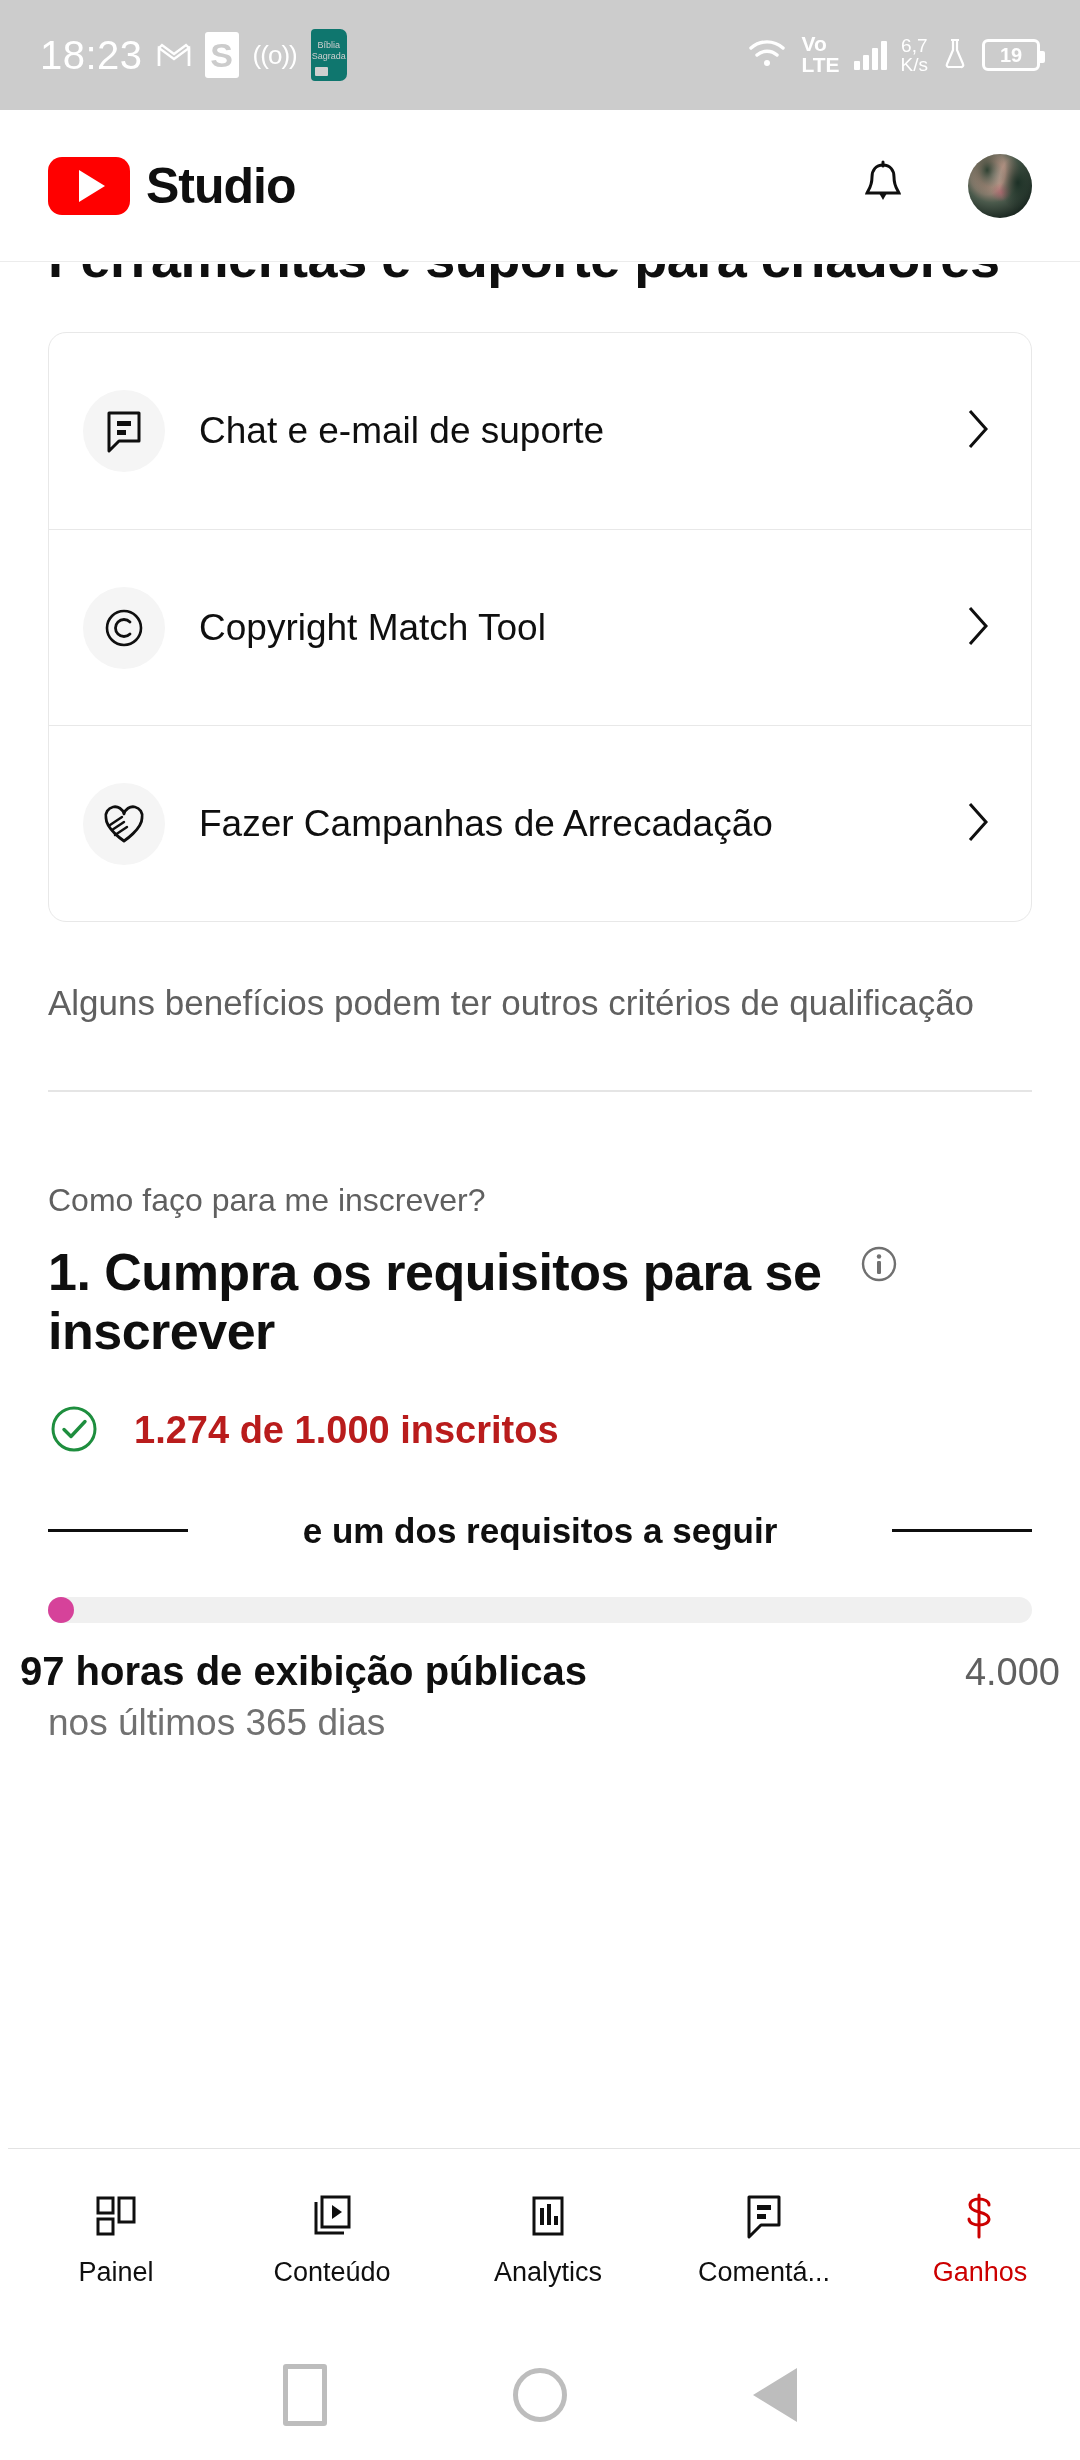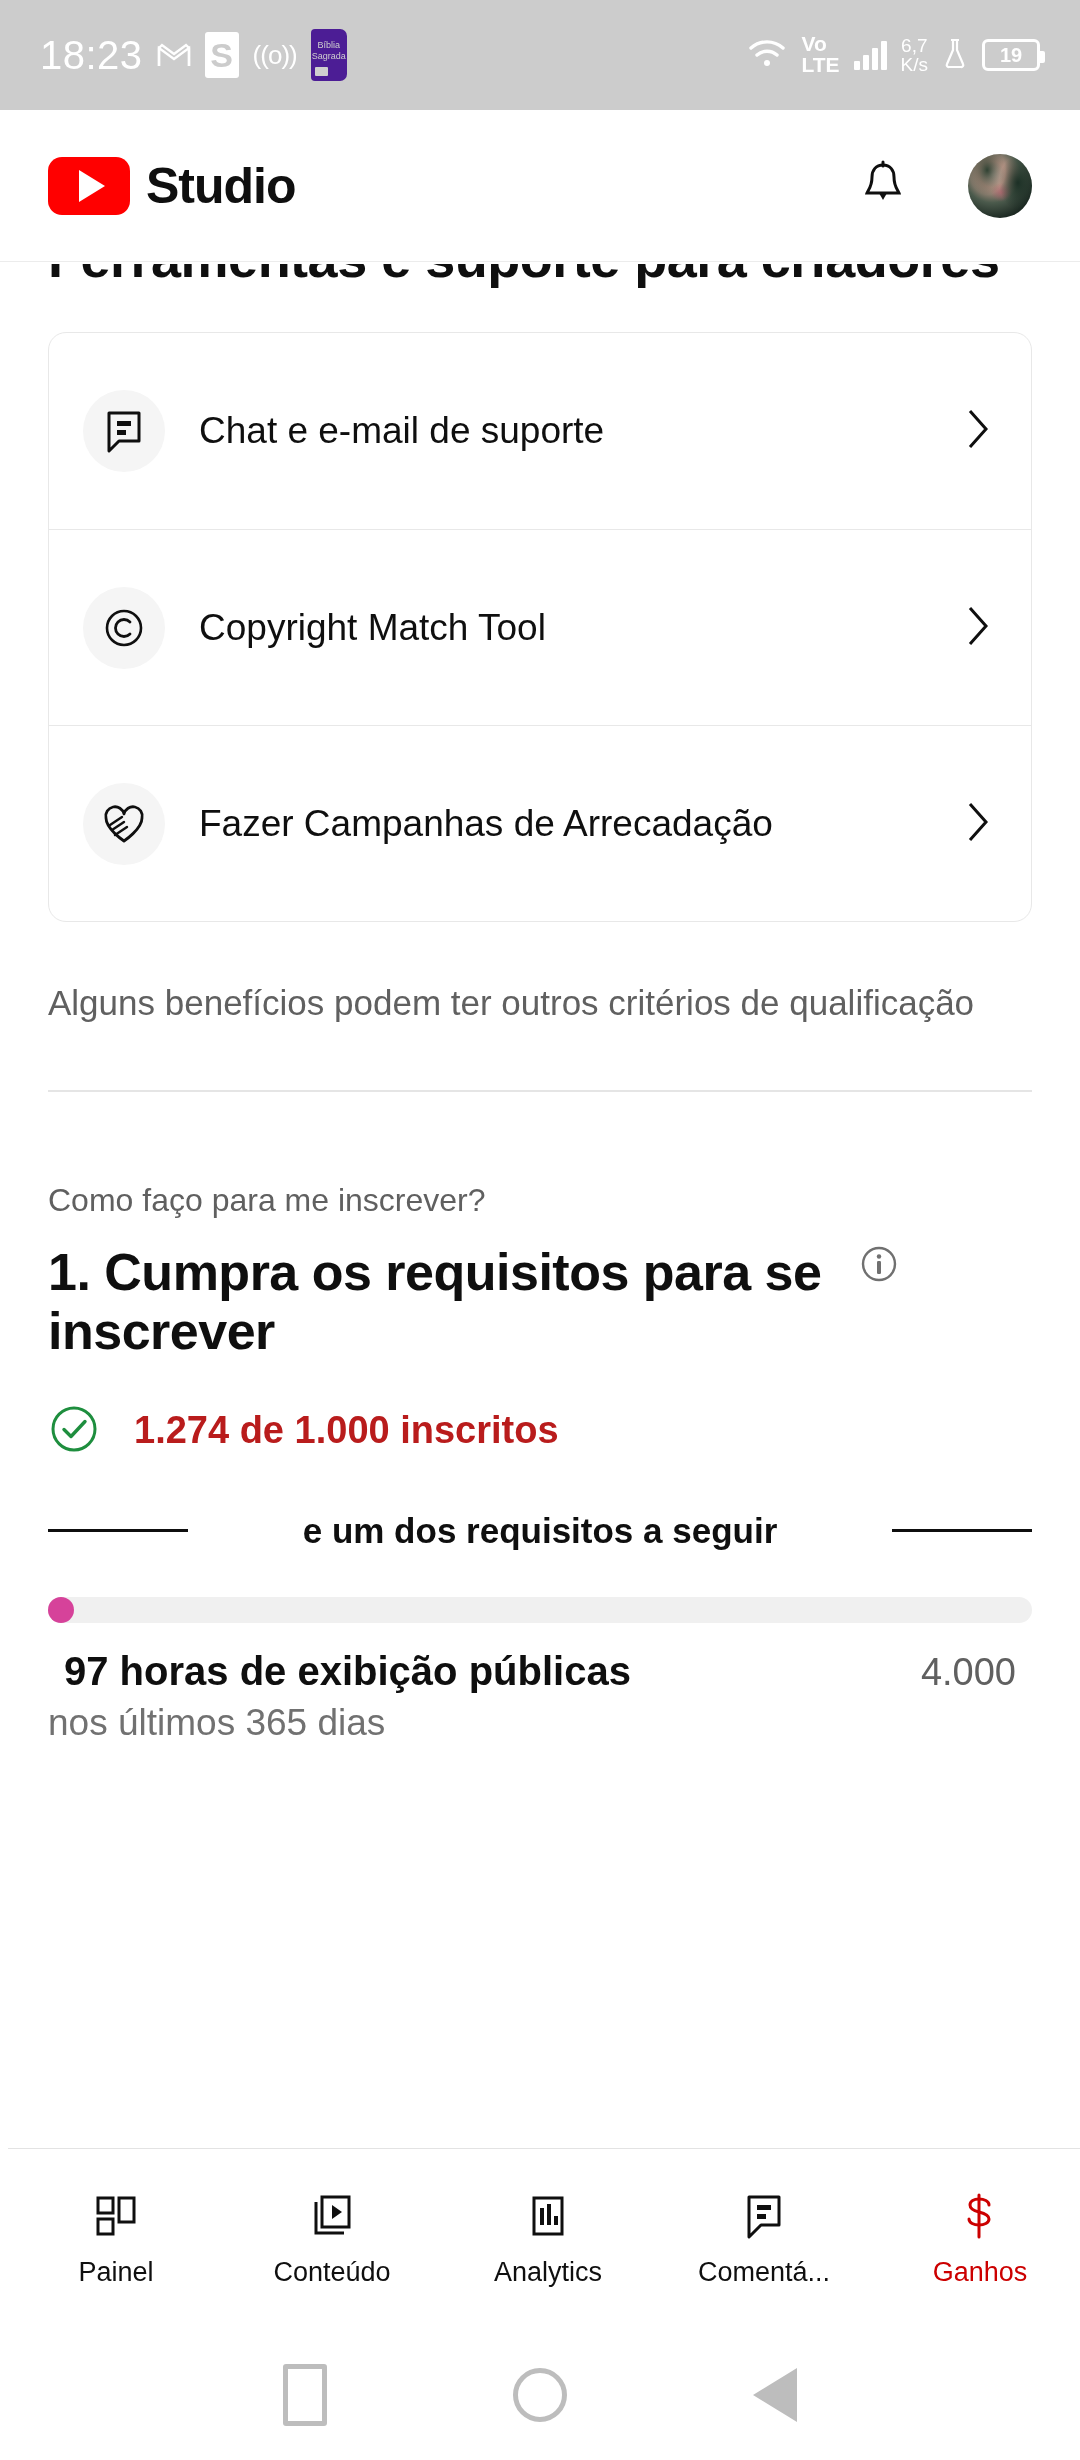--- a/index.html
+++ b/index.html
@@ -23,21 +23,21 @@
 
   .icon-gmail{ width:34px; height:26px; position:relative; }
   .icon-gmail svg{ display:block; }
   .icon-sbox{
     width:34px; height:46px; background:#ffffff; color:#cccccc;
     display:flex; align-items:center; justify-content:center;
     font-size:34px; font-weight:700; border-radius:3px; line-height:1;
   }
   .icon-cast{ font-size:26px; color:#fff; letter-spacing:-1px; }
   .icon-bible{
-    width:36px; height:52px; background:#4c1d95; border-radius:4px 7px 7px 4px;
+    width:36px; height:52px; background:#0f766e; border-radius:4px 7px 7px 4px;
     display:flex; flex-direction:column; align-items:center; justify-content:center;
     color:#cfcfcf; font-size:9px; line-height:1.25; text-align:center;
     position:relative; padding-bottom:8px;
   }
   .icon-bible::after{
     content:""; position:absolute; left:4px; bottom:5px;
     width:13px; height:9px; background:#cfcfcf; border-radius:1px;
   }
   .volte{ display:flex; flex-direction:column; font-size:21px; line-height:0.98; font-weight:700; }
   .kbs{ display:flex; flex-direction:column; font-size:19px; line-height:1.0; text-align:center; font-weight:400;}
@@ -145,21 +145,21 @@
 
   .prog-wrap{ padding:0 48px; margin-top:46px; }
   .prog-track{
     height:26px; background:#f0f0f0; border-radius:13px; position:relative;
   }
   .prog-dot{
     position:absolute; left:0; top:0; width:26px; height:26px;
     border-radius:50%; background:#d6429a;
   }
   .metric{
-    display:flex; align-items:baseline; padding:0 64px; margin-top:26px; gap:20px;
+    display:flex; align-items:baseline; padding:0 20px; margin-top:26px; gap:20px;
   }
   .metric-main{ font-size:40px; font-weight:700; color:#0f0f0f; flex:1; }
   .metric-goal{ font-size:38px; color:#606060; font-weight:400; }
   .metric-sub{ padding:0 48px; margin-top:8px; font-size:37px; color:#717171; }
 
   
   .bottomnav{
     position:absolute; top:2148px; left:8px; width:1080px; height:182px;
     background:#fff; border-top:1px solid #e3e3e3;
     display:flex; align-items:center;

